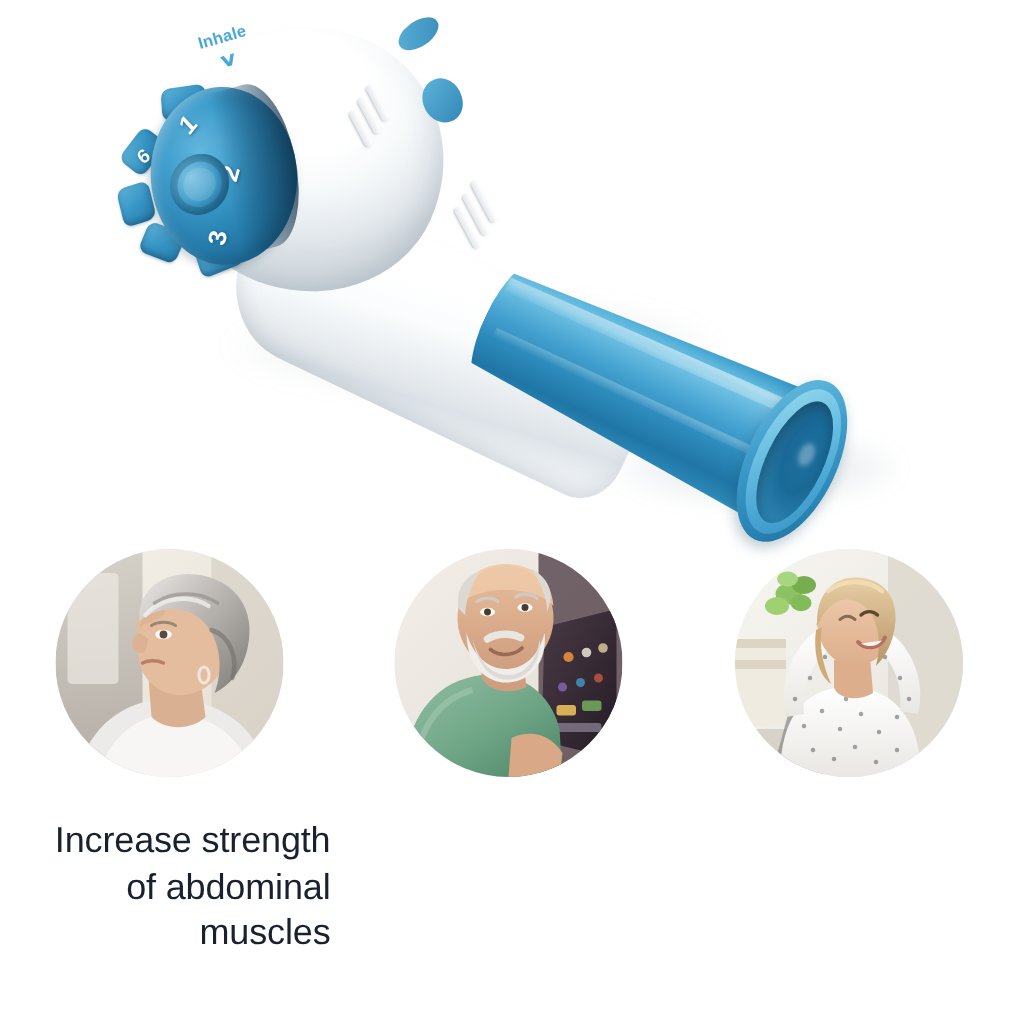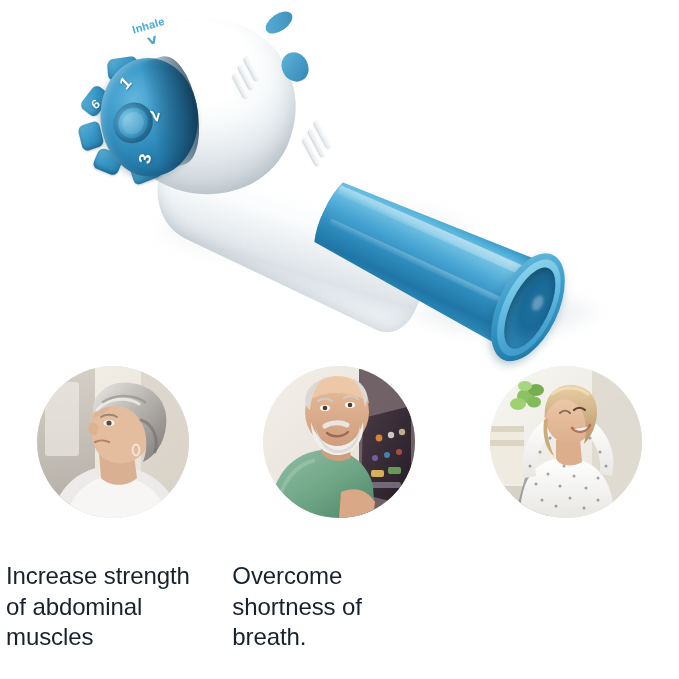--- a/index.html
+++ b/index.html
@@ -289,24 +289,24 @@
     width:152px; height:152px;
     border-radius:50%;
     overflow:hidden;
     position:relative;
     background:#f1efec;
     flex:0 0 auto;
   }
   .photo svg { display:block; width:152px; height:152px; }
 
   .caption {
-    margin-top:43px;
+    margin-top:28px;
     width:100%;
     padding:0 6px;
-    text-align:left;
+    text-align:right;
     color:#18222e;
     font-size:24px;
     line-height:1.28;
     font-weight:400;
     letter-spacing:-0.1px;
     white-space:pre-line;
   }
 </style>
 </head>
 <body>
@@ -497,23 +497,20 @@
 
           <path d="M48 56 C48 78 62 90 76 89 C92 88 102 74 100 56
                    C96 72 86 80 74 80 C62 80 52 70 48 56 Z" fill="#f0eeeb"></path>
           <path d="M52 60 C56 80 66 88 77 87 C90 86 98 74 97 60
                    C94 76 86 84 76 84 C64 84 56 74 52 60 Z" fill="#dedbd7"></path>
 
           <path d="M62 60 C68 56 78 56 84 59" stroke="#e9e6e2" stroke-width="5" fill="none" stroke-linecap="round"></path>
           <path d="M64 67 C70 72 80 71 85 66" stroke="#9a6a55" stroke-width="2.4" fill="none" stroke-linecap="round"></path>
         </svg>
       </div>
-      <div class="caption">Overcome
-shortness of
-breath.</div>
     </div>
 
     <div class="benefit">
       <div class="photo">
         <svg viewBox="0 0 152 152" xmlns="http://www.w3.org/2000/svg" role="img">
           <defs>
             <linearGradient id="b3bg" x1="0" y1="0" x2="1" y2="1">
               <stop offset="0" stop-color="#f7f6f2"></stop>
                 <stop offset="1" stop-color="#e6e3db"></stop>
             </linearGradient>

